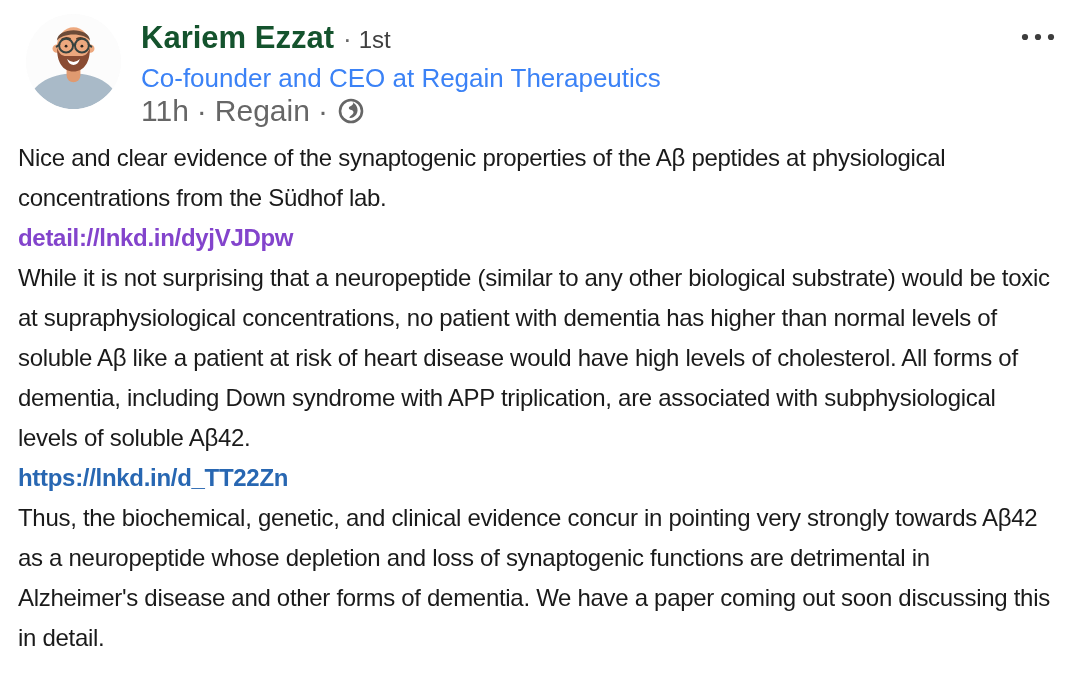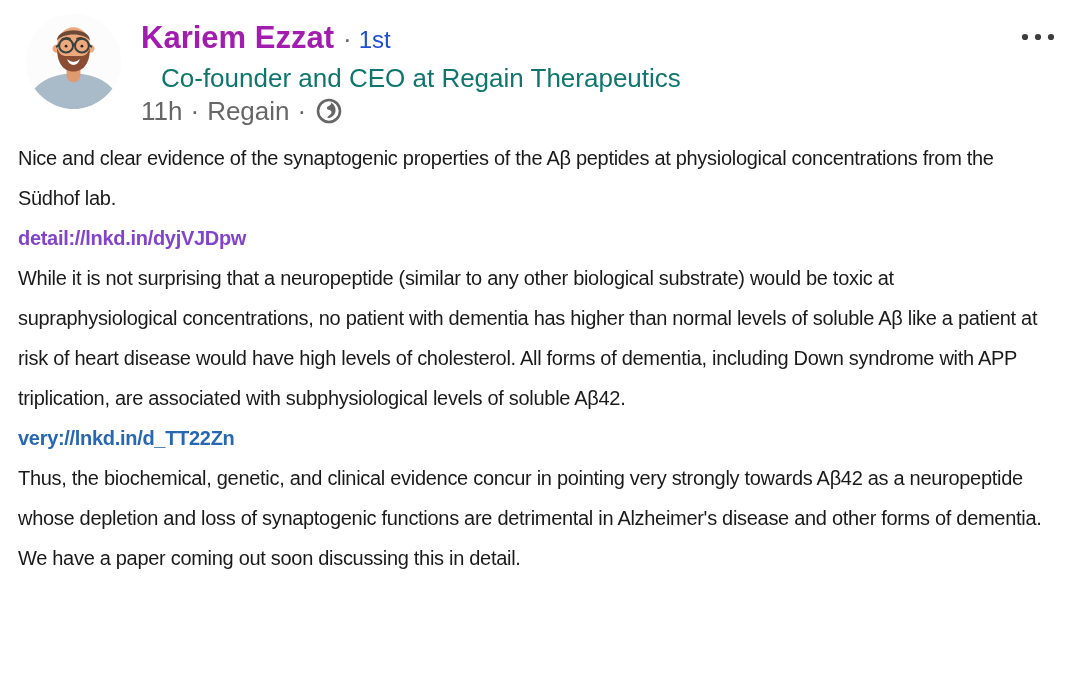--- a/index.html
+++ b/index.html
@@ -25,48 +25,48 @@
     width: 95px; height: 95px;
     border-radius: 50%;
     overflow: hidden;
     flex: none;
     background: #fbfbfb;
     cursor: pointer;
   }
   .avatar svg { display: block; width: 95px; height: 95px; }
   .header-text { margin-left: 20px; padding-top: 7px; min-width: 0; }
   .name-line { line-height: 34px; white-space: nowrap; }
-  .author-name { font-size: 31px; font-weight: 700; color: #a21caf; cursor: pointer; }
+  .author-name { font-size: 31px; font-weight: 700; color: #14532d; cursor: pointer; }
   .name-sep { font-size: 26px; color: #666666; margin: 0 7px 0 9px; }
-  .degree { font-size: 24px; color: #1d4ed8; }
+  .degree { font-size: 24px; color: #404040; }
   .headline {
-    font-size: 26px; color: #0f766e; line-height: 30px;
-    margin-top: 3px; white-space: nowrap; margin-left: 20px;
+    font-size: 26px; color: #3b82f6; line-height: 30px;
+    margin-top: 3px; white-space: nowrap;
   }
   .meta-line {
     display: flex; align-items: center;
-    font-size: 26px; color: #666666; line-height: 30px; margin-top: 3px;
+    font-size: 30px; color: #666666; line-height: 30px; margin-top: 3px;
   }
   .meta-sep { margin: 0 8px; }
   .globe { display: inline-flex; align-items: center; margin-left: 1px; }
   .globe svg { display: block; }
 
   
   .overflow-btn {
     position: absolute; top: 22px; right: 22px;
     width: 48px; height: 30px;
     border: none; background: transparent; cursor: pointer;
     display: flex; align-items: center; justify-content: center;
   }
 
   
   .post-text {
     margin-top: 18px;
     padding: 0 34px 0 18px;
-    font-size: 20px;
+    font-size: 24px;
     line-height: 40px;
     letter-spacing: -0.3px;
     color: #1a1a1a;
   }
   .post-link {
     font-weight: 700;
     text-decoration: none;
     cursor: pointer;
   }
   .post-link.visited { color: #8344cc; }
@@ -140,17 +140,17 @@
       <circle cx="7" cy="5" r="3.1" fill="#3d3d3d"></circle>
       <circle cx="20" cy="5" r="3.1" fill="#3d3d3d"></circle>
       <circle cx="33" cy="5" r="3.1" fill="#3d3d3d"></circle>
     </svg>
   </button>
 
   <div class="post-text">
     <span>Nice and clear evidence of the synaptogenic properties of the Aβ peptides at physiological concentrations from the Südhof lab.</span><br>
     <a class="post-link visited">detail://lnkd.in/dyjVJDpw</a><br>
     <span>While it is not surprising that a neuropeptide (similar to any other biological substrate) would be toxic at supraphysiological concentrations, no patient with dementia has higher than normal levels of soluble Aβ like a patient at risk of heart disease would have high levels of cholesterol. All forms of dementia, including Down syndrome with APP triplication, are associated with subphysiological levels of soluble Aβ42.</span><br>
-    <a class="post-link normal">very://lnkd.in/d_TT22Zn</a><br>
+    <a class="post-link normal">https://lnkd.in/d_TT22Zn</a><br>
     <span>Thus, the biochemical, genetic, and clinical evidence concur in pointing very strongly towards Aβ42 as a neuropeptide whose depletion and loss of synaptogenic functions are detrimental in Alzheimer's disease and other forms of dementia. We have a paper coming out soon discussing this in detail.</span>
   </div>
 
 </div>
 
 </body></html>

